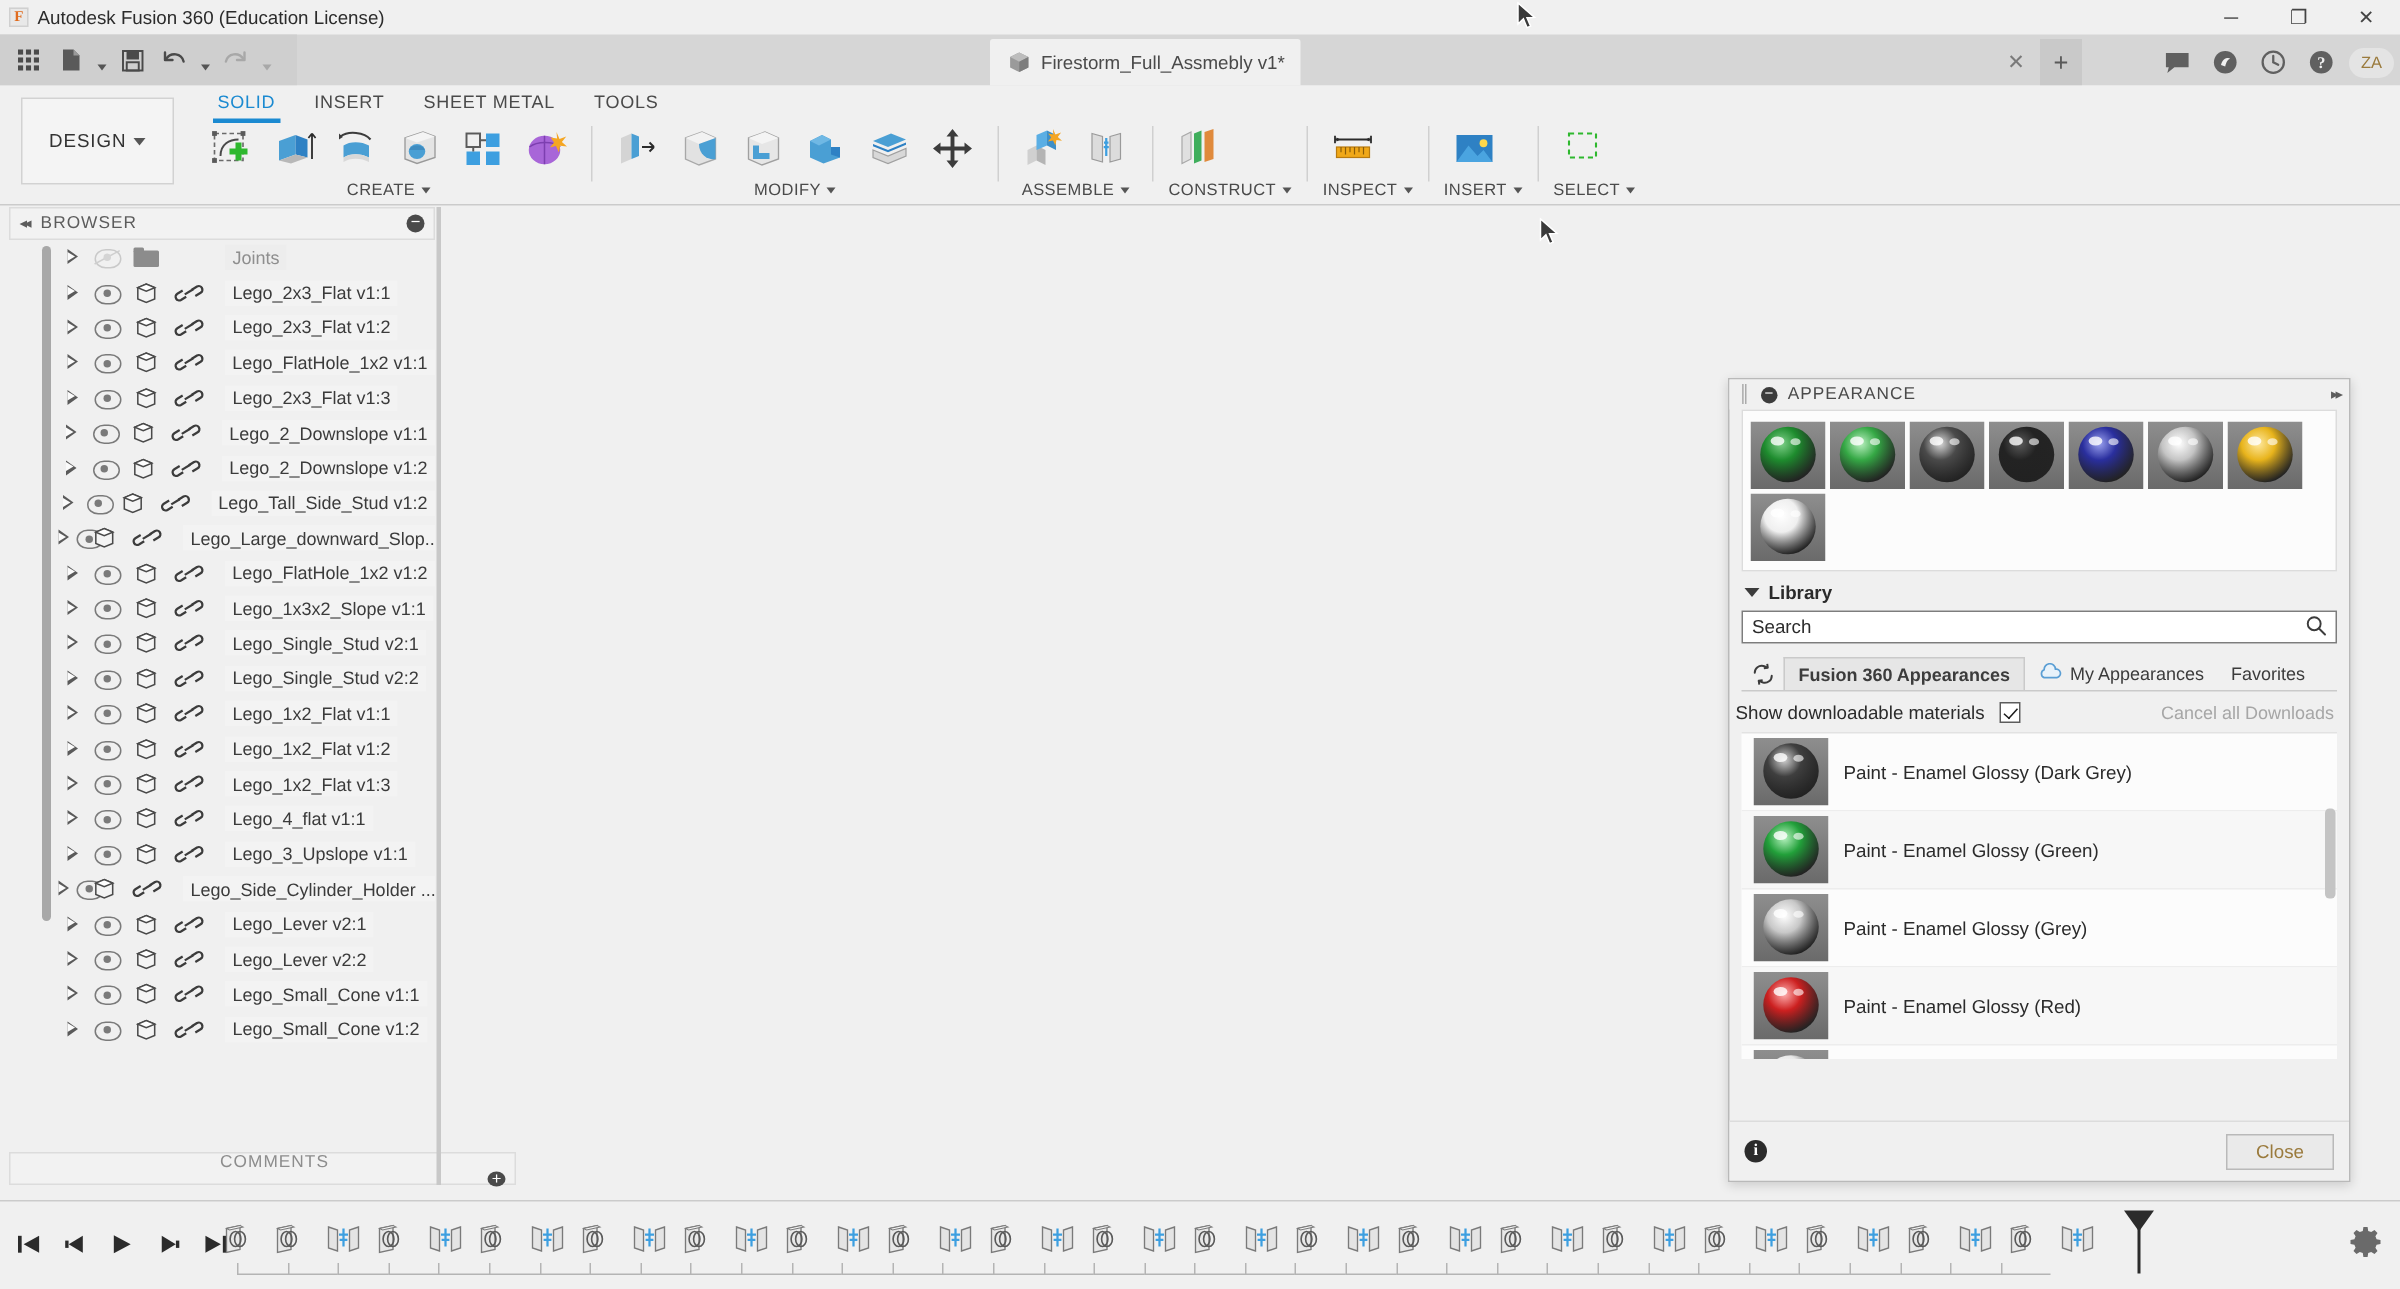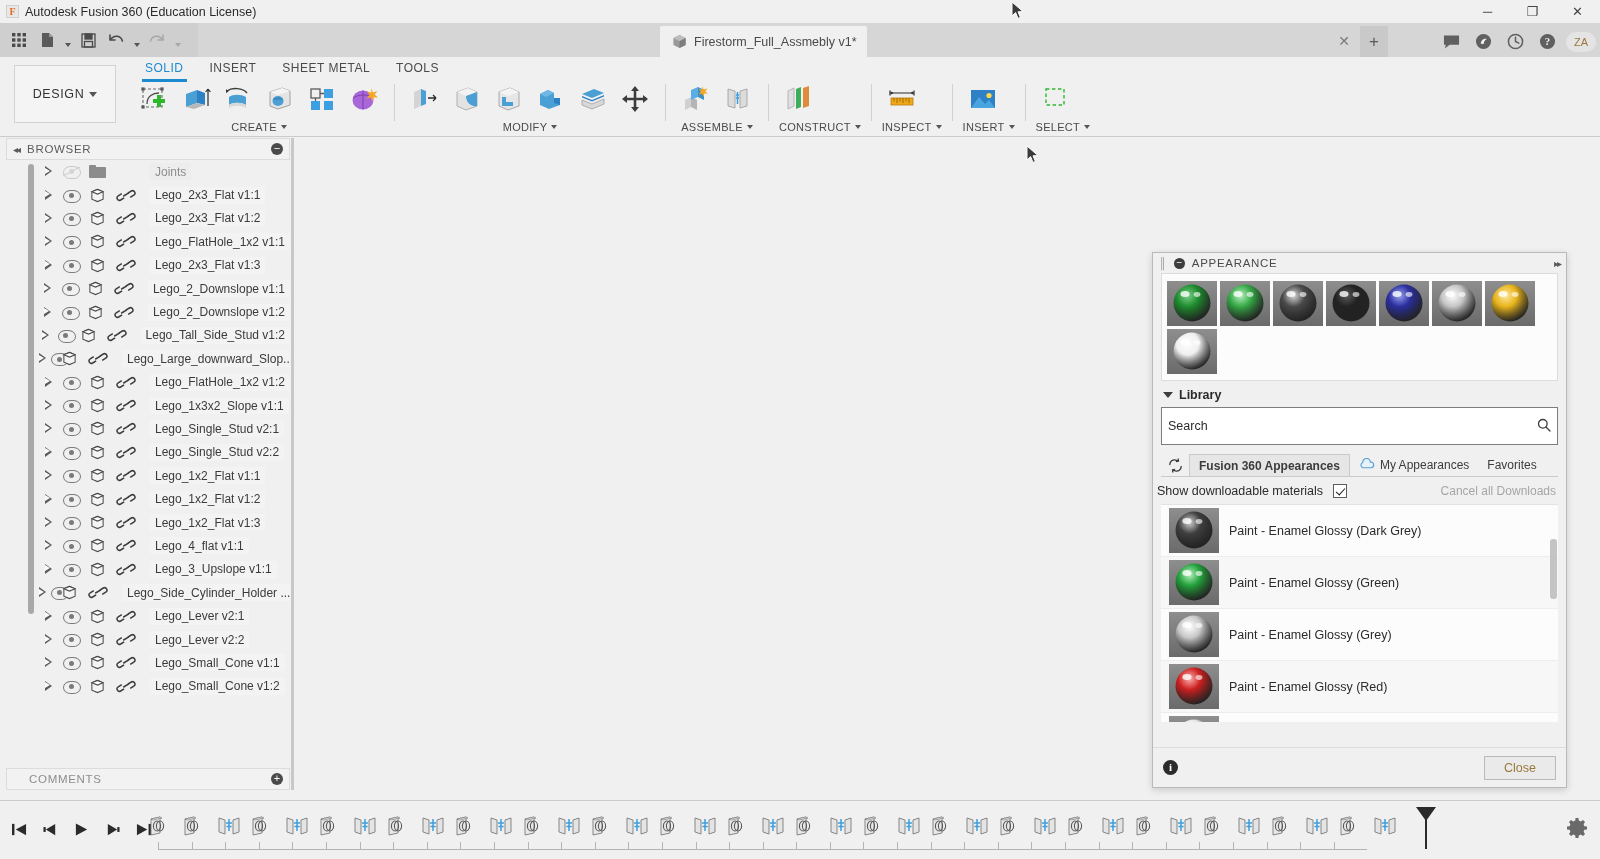--- a/index.html
+++ b/index.html
@@ -192,23 +192,23 @@
     background: #8c8c8c; border-radius: 1px 1px 0 0;
   }
   .link-ico { width: 20px; height: 15px; margin-left: 6px; }
   .tlabel {
     margin-left: 10px; font-size: 12px; color: #3b3b3b; white-space: nowrap;
     padding: 1.5px 5px; background: rgba(243,243,243,0.82);
   }
   .tnode.dim .tlabel { color: #8e8e8e; background: rgba(236,236,236,0.8); }
 
   .comments {
-    position: absolute; left: 6px; top: 630px; width: 284px; height: 22px;
+    position: absolute; left: 6px; top: 630px; width: 338px; height: 22px;
     background: #f2f2f2; border: 1px solid #dcdcdc;
-    display: flex; align-items: center; padding: 0 6px;
+    display: flex; align-items: center; padding: 0 6px; flex-direction: column;
   }
   .cm-title { font-size: 11.5px; color: #8d8d8d; letter-spacing: 0.7px; margin-left: 16px; }
   .cm-dot {
     margin-left: auto; width: 12px; height: 12px; border-radius: 50%;
     background: #4a4a4a; color: #fff; font-size: 11px; line-height: 10px;
     text-align: center;
   }
   .panel-grip {
     position: absolute; left: 291px; top: 138px; width: 3px; height: 652px;
     background: #c8c8c8;
@@ -300,21 +300,21 @@
   }
 
   .ap-libhdr {
     display: flex; align-items: center; gap: 6px; padding: 7px 10px 5px 10px;
   }
   .lib-tri { width: 0; height: 0; border-left: 5px solid transparent;
     border-right: 5px solid transparent; border-top: 6px solid #3c3c3c; }
   .lib-label { font-size: 12.5px; font-weight: bold; color: #2b2b2b; }
 
   .ap-search {
-    margin: 0 8px; height: 38px; background: #fff; border: 1px solid #7d7d7d;
+    margin: 0 8px; height: 22px; background: #fff; border: 1px solid #7d7d7d;
     display: flex; align-items: center; padding: 0 6px;
   }
   .ap-search input {
     flex: 1; border: none; outline: none; font-size: 12.5px;
     font-family: "Liberation Sans", sans-serif; color: #2b2b2b; background: transparent;
   }
   .ap-search input::placeholder { color: #2b2b2b; }
 
   .ap-tabs {
     margin: 8px 8px 0 8px; height: 24px; display: flex; align-items: flex-end;

